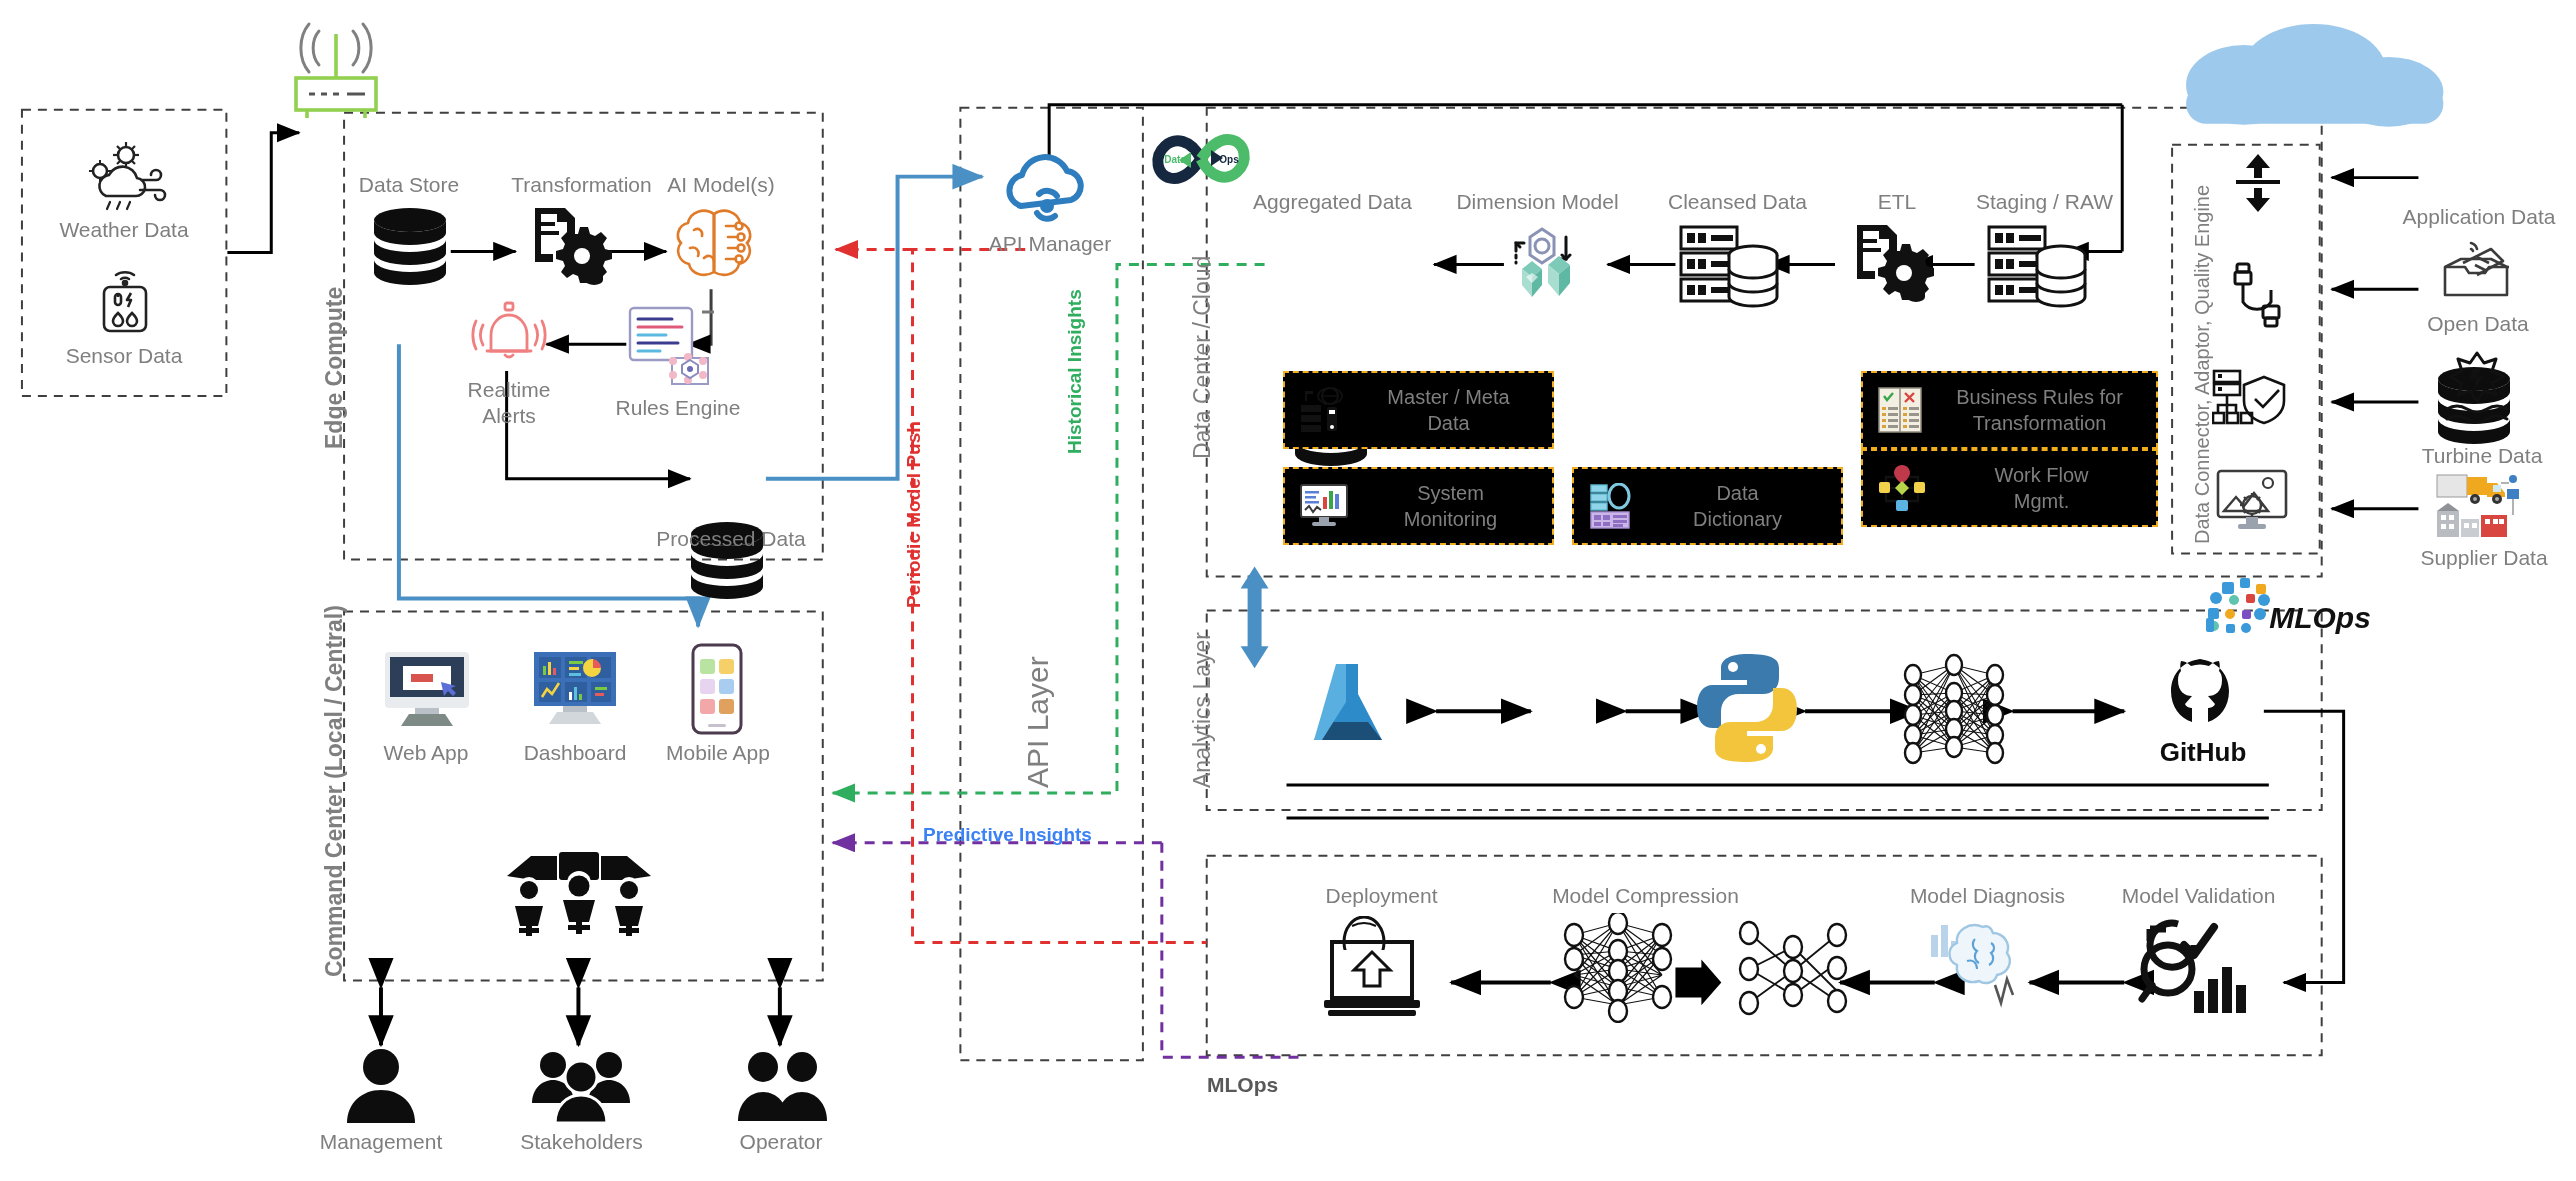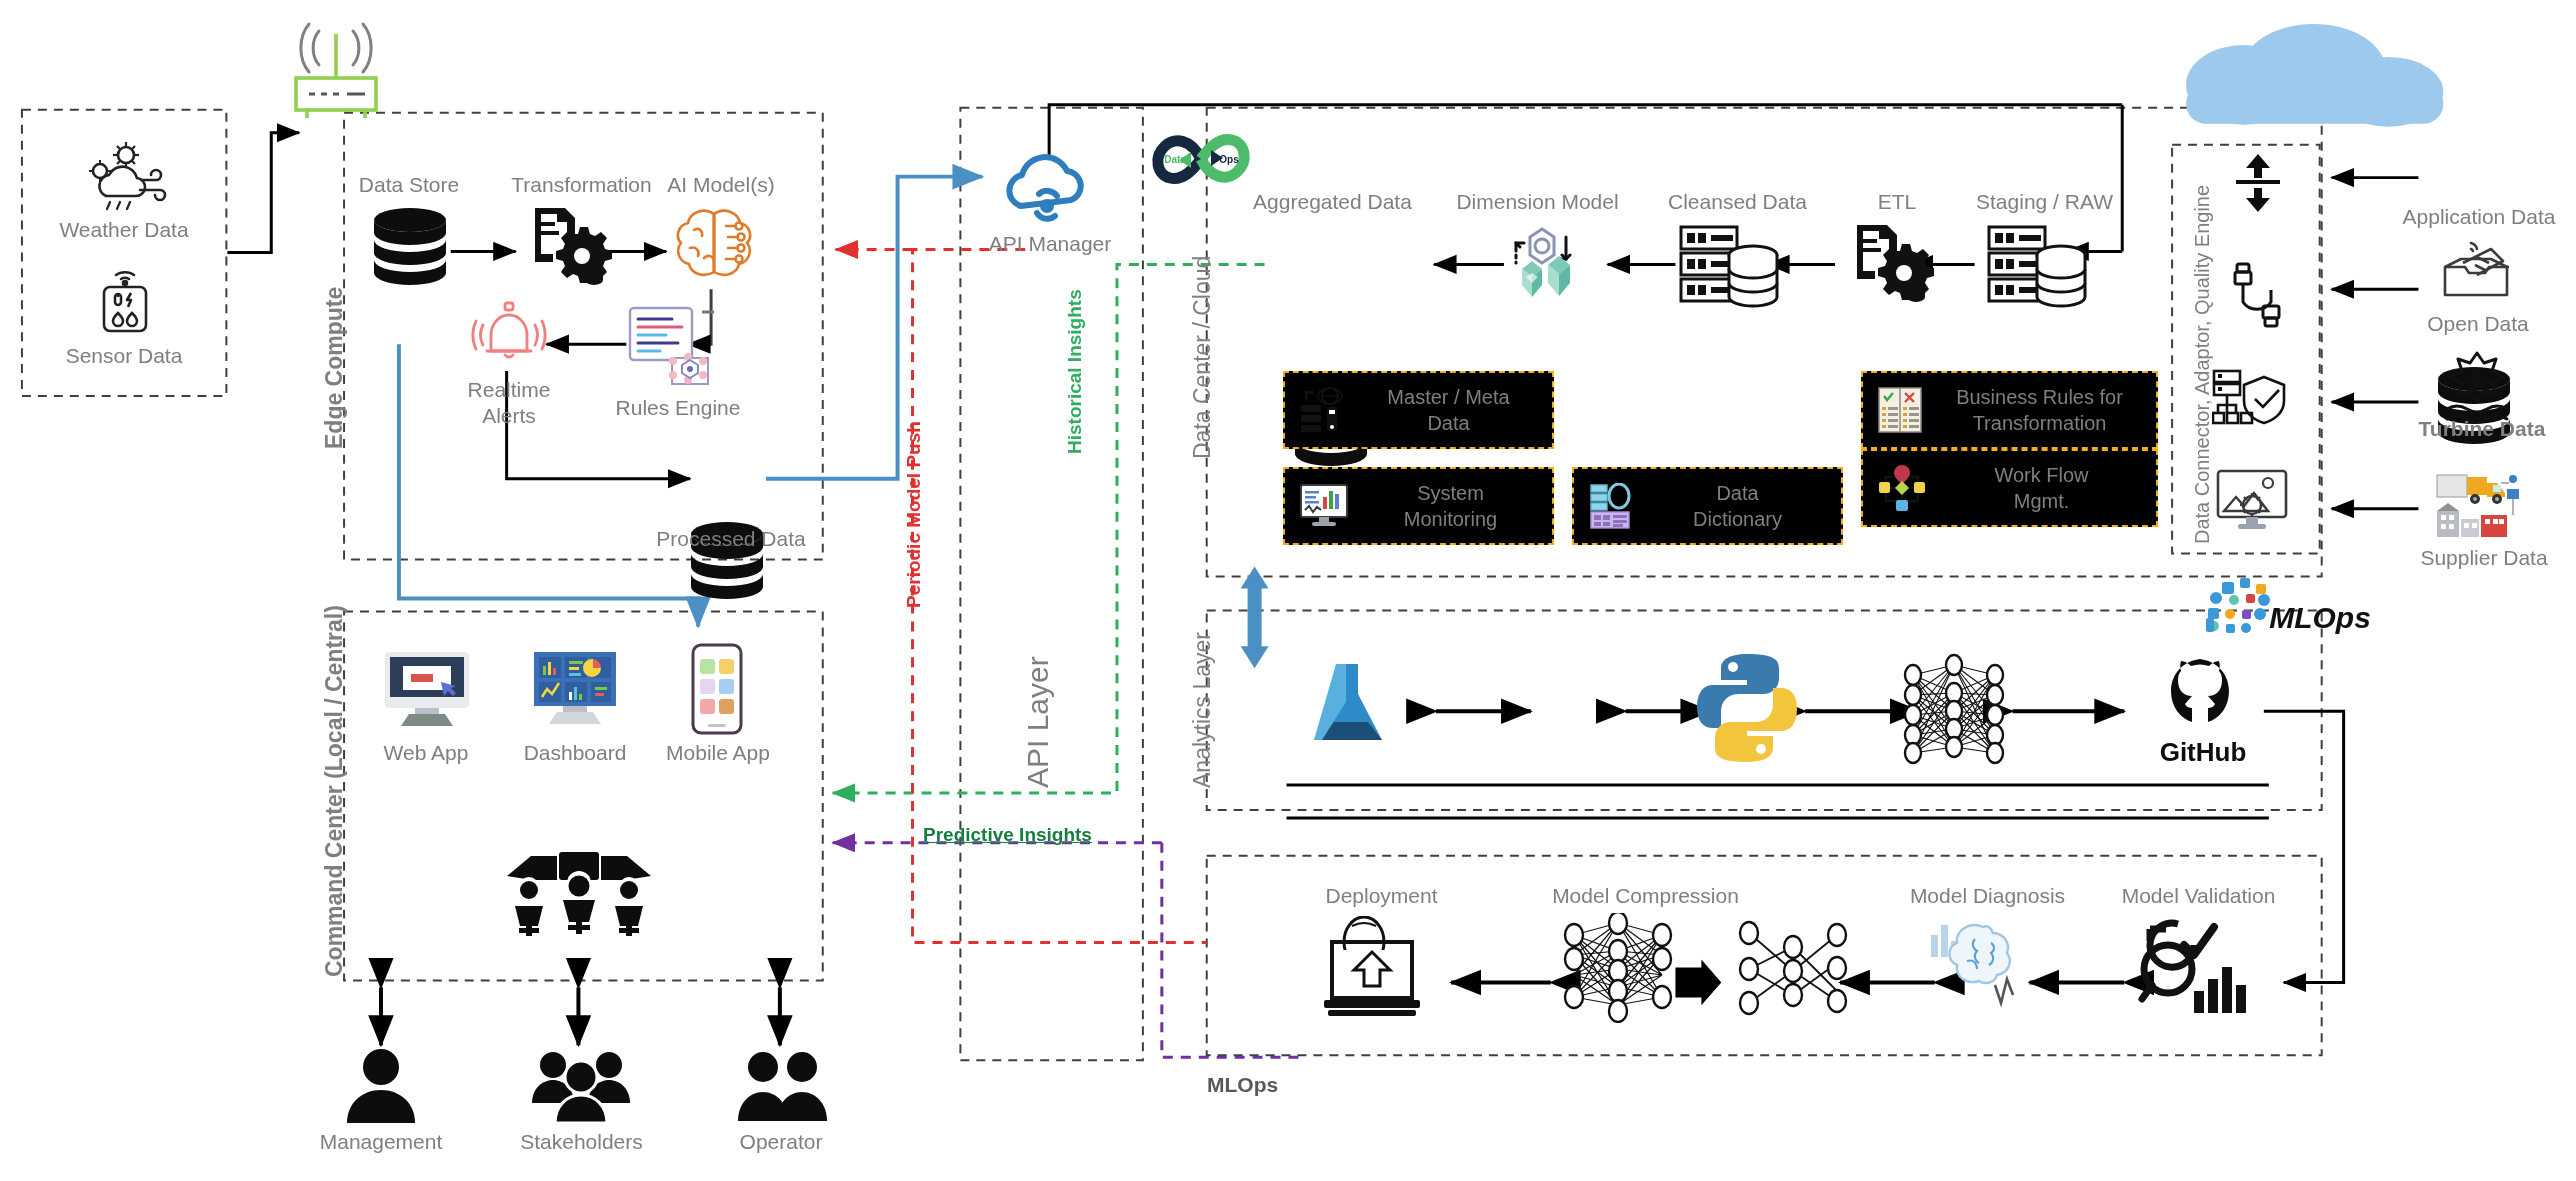--- a/index.html
+++ b/index.html
@@ -443,21 +443,21 @@
         <path d="M42,46 a12,12 0 0,1 18,2"></path>
         <path d="M58,68 a12,12 0 0,1 -18,-3"></path>
       </g>
       <circle cx="50" cy="58" r="7" fill="#2e7ebf"></circle>
     </svg>
   </div>
   <div class="lbl" style="left:975px;top:231px;width:150px;">API Manager</div>
 
   <div class="anncap vert" style="left:1064px;top:454px;color:#2eae5e;">Historical Insights</div>
   <div class="anncap vert" style="left:903px;top:608px;color:#e03030;">Periodic Model Push</div>
-  <div class="anncap" style="left:923px;top:824px;color:#15803d;text-decoration:underline;">Predictive Insights</div>
+  <div class="anncap" style="left:923px;top:824px;color:#3b82f6;">Predictive Insights</div>
 
   <div class="vlbl" style="left:1189px;top:459px;font-weight:normal;">Data Center / Cloud</div>
 
   <div class="ico" style="left:1145px;top:126px;width:112px;height:66px;">
     <svg width="112" height="66" viewBox="0 0 112 66">
       <g fill="none" stroke-width="11">
         <path d="M56,33 C46,13 30,11 20,20 C8,31 12,49 25,52 C38,55 48,44 56,33" stroke="#16283f"></path>
         <path d="M56,33 C66,53 82,55 92,46 C104,35 100,17 87,14 C74,11 64,22 56,33" stroke="#4cbb6a"></path>
       </g>
       <path d="M66,24 l12,8 l-12,8 z" fill="#16283f"></path>
@@ -783,21 +783,21 @@
   <div class="ico" style="left:2435px;top:351px;width:84px;height:78px;">
     <svg width="84" height="78" viewBox="0 0 84 78">
       <g fill="none" stroke="#111" stroke-width="3" stroke-linejoin="round">
         <path d="M42,2 l7,10 l12,-4 l-4,12 l12,6 l-12,6 l4,12 l-12,-4 l-7,10 l-7,-10 l-12,4 l4,-12 l-12,-6 l12,-6 l-4,-12 l12,4 z"></path>
         <path d="M38,18 l8,0 l-5,8 l7,0 l-9,12 l3,-10 l-7,0 z" fill="#111" stroke-width="1"></path>
         <path d="M12,58 q10,-6 20,0 q10,6 20,0 q10,-6 20,0" stroke-linecap="round"></path>
         <path d="M12,68 q10,-6 20,0 q10,6 20,0 q10,-6 20,0" stroke-linecap="round"></path>
       </g>
     </svg>
   </div>
-  <div class="lbl" style="left:2392px;top:416px;width:180px;font-weight:bold;">Turbine Data</div>
+  <div class="lbl" style="left:2392px;top:443px;width:180px;">Turbine Data</div>
 
   <div class="ico" style="left:2433px;top:467px;width:90px;height:74px;">
     <svg width="90" height="74" viewBox="0 0 90 74">
       <rect x="4" y="8" width="30" height="22" fill="#e6e6e6" stroke="#9a9a9a"></rect>
       <rect x="34" y="10" width="20" height="18" fill="#f0a81e"></rect>
       <path d="M54,16 h10 l8,10 v4 h-18 z" fill="#f0a81e"></path>
       <rect x="60" y="18" width="8" height="7" fill="#cfe8f5"></rect>
       <circle cx="42" cy="32" r="5" fill="#333"></circle>
         <circle cx="64" cy="32" r="5" fill="#333"></circle>
       <circle cx="42" cy="32" r="2" fill="#aaa"></circle>

